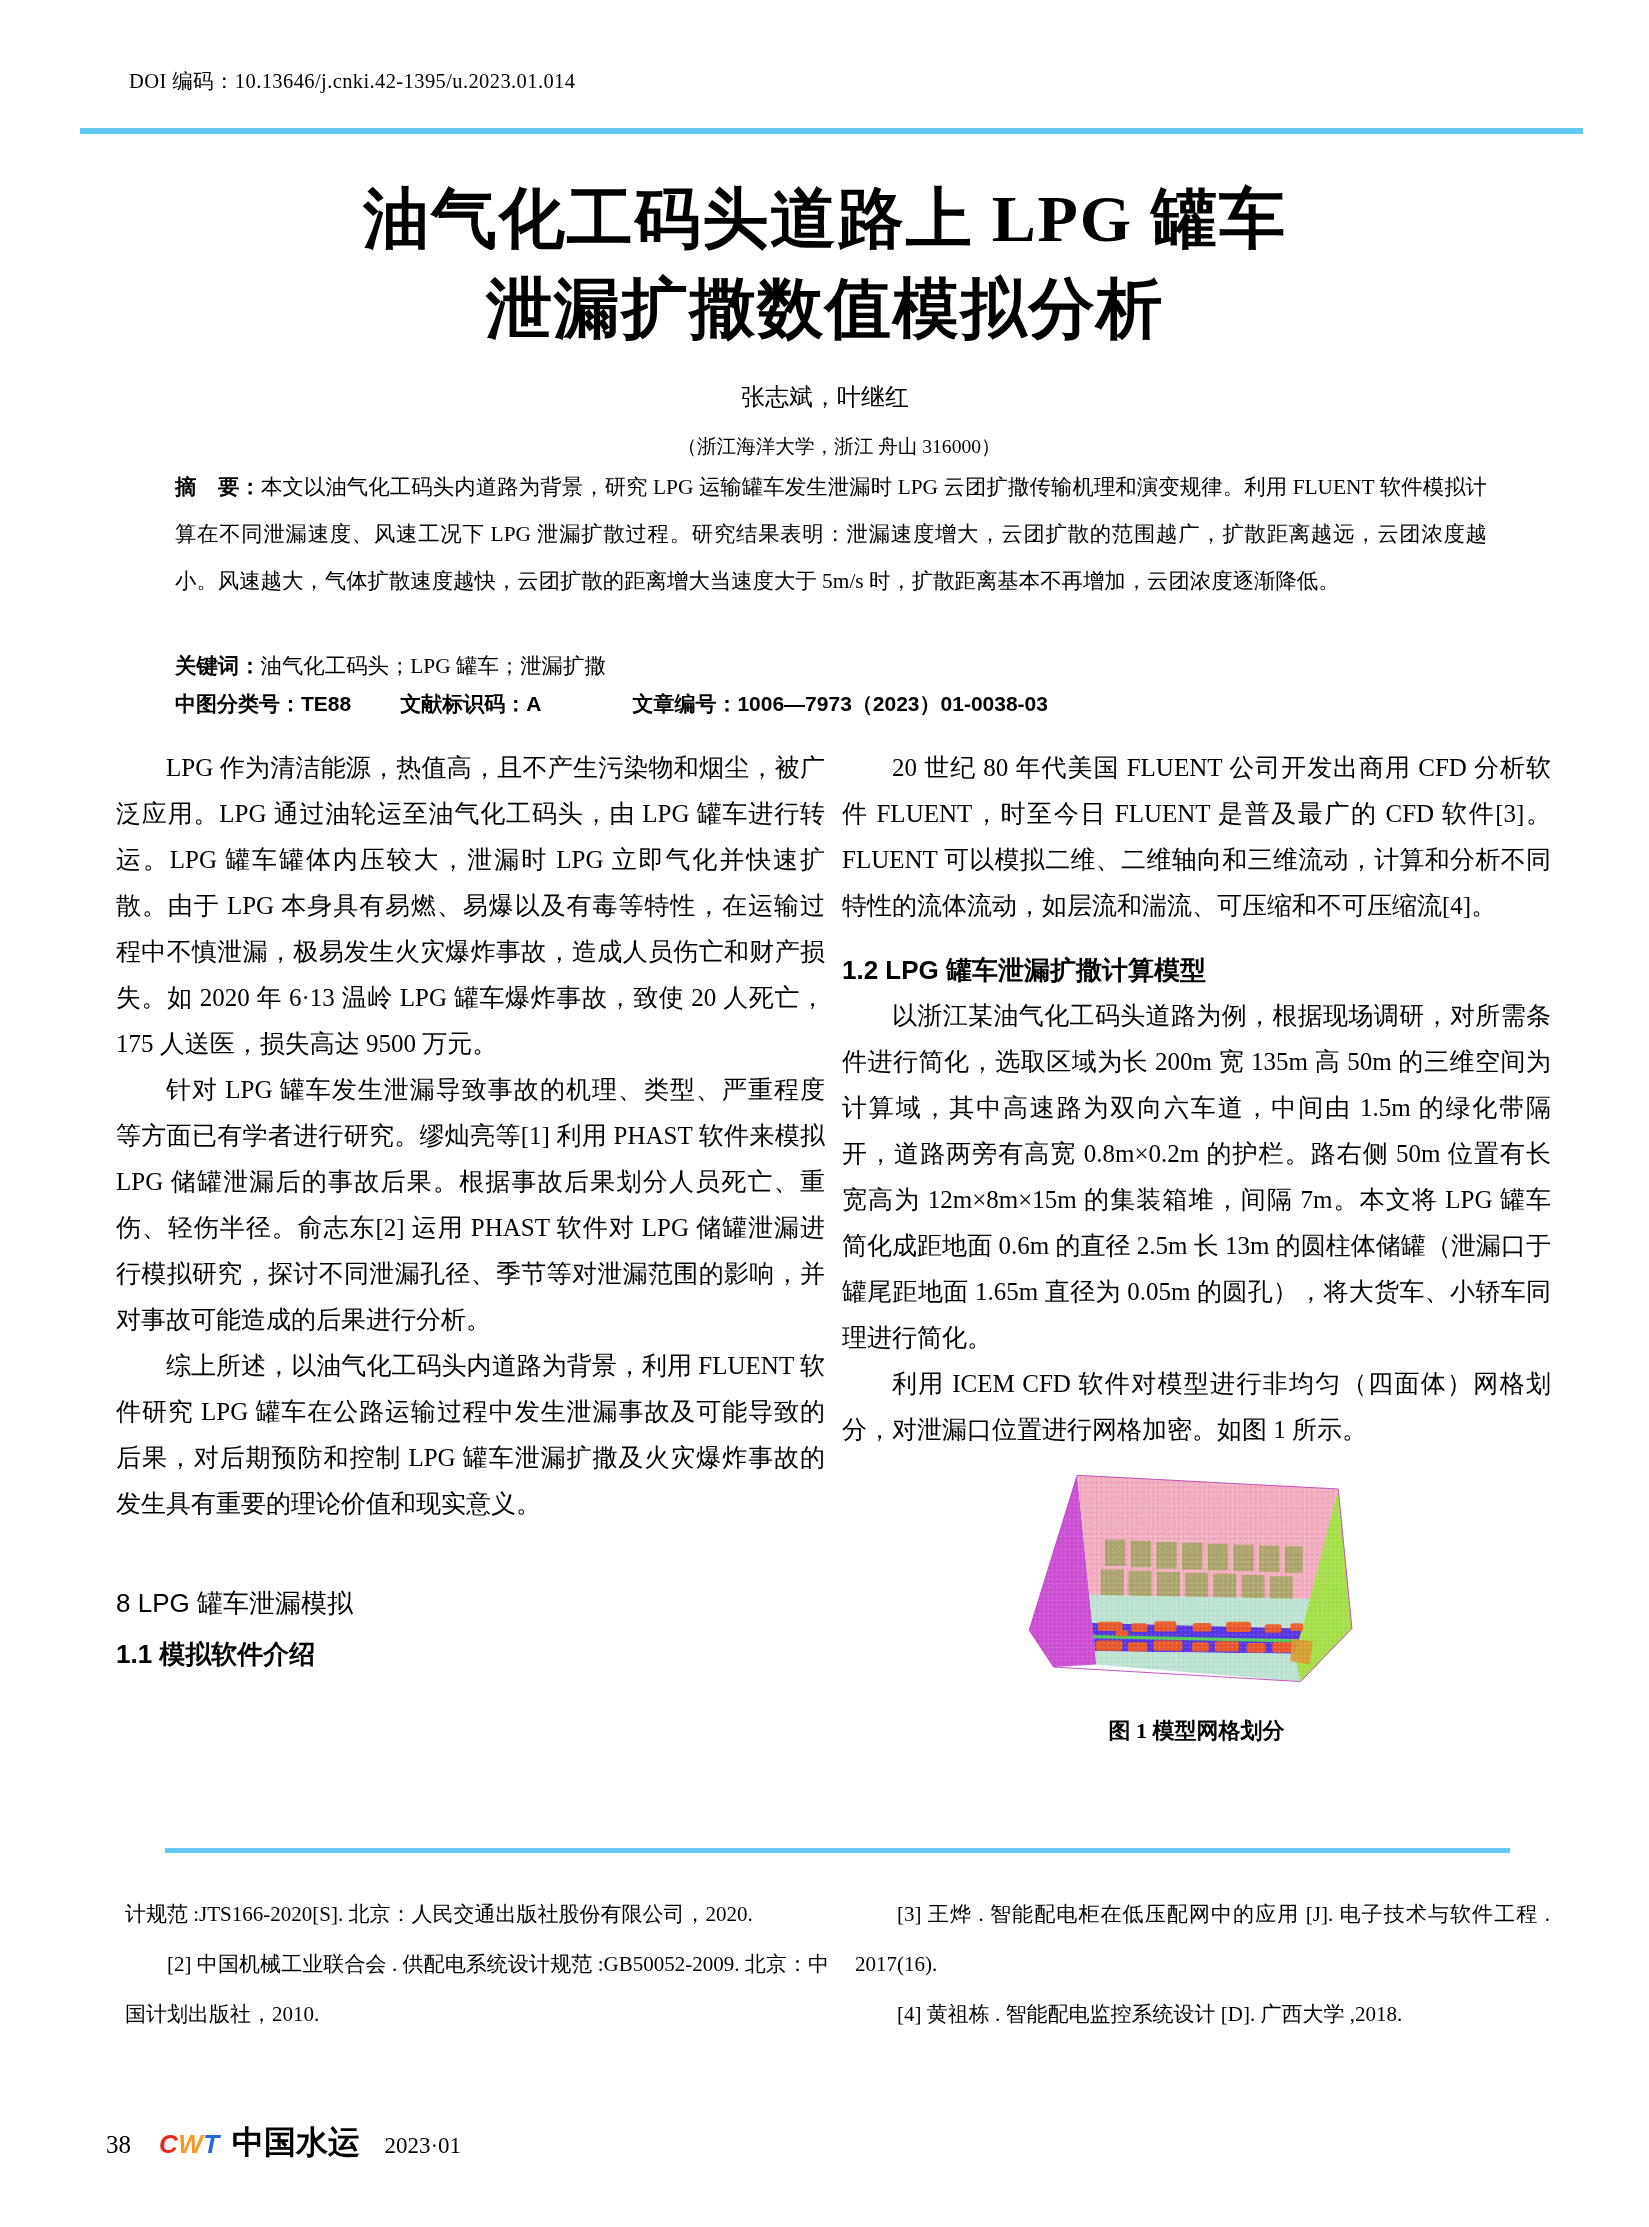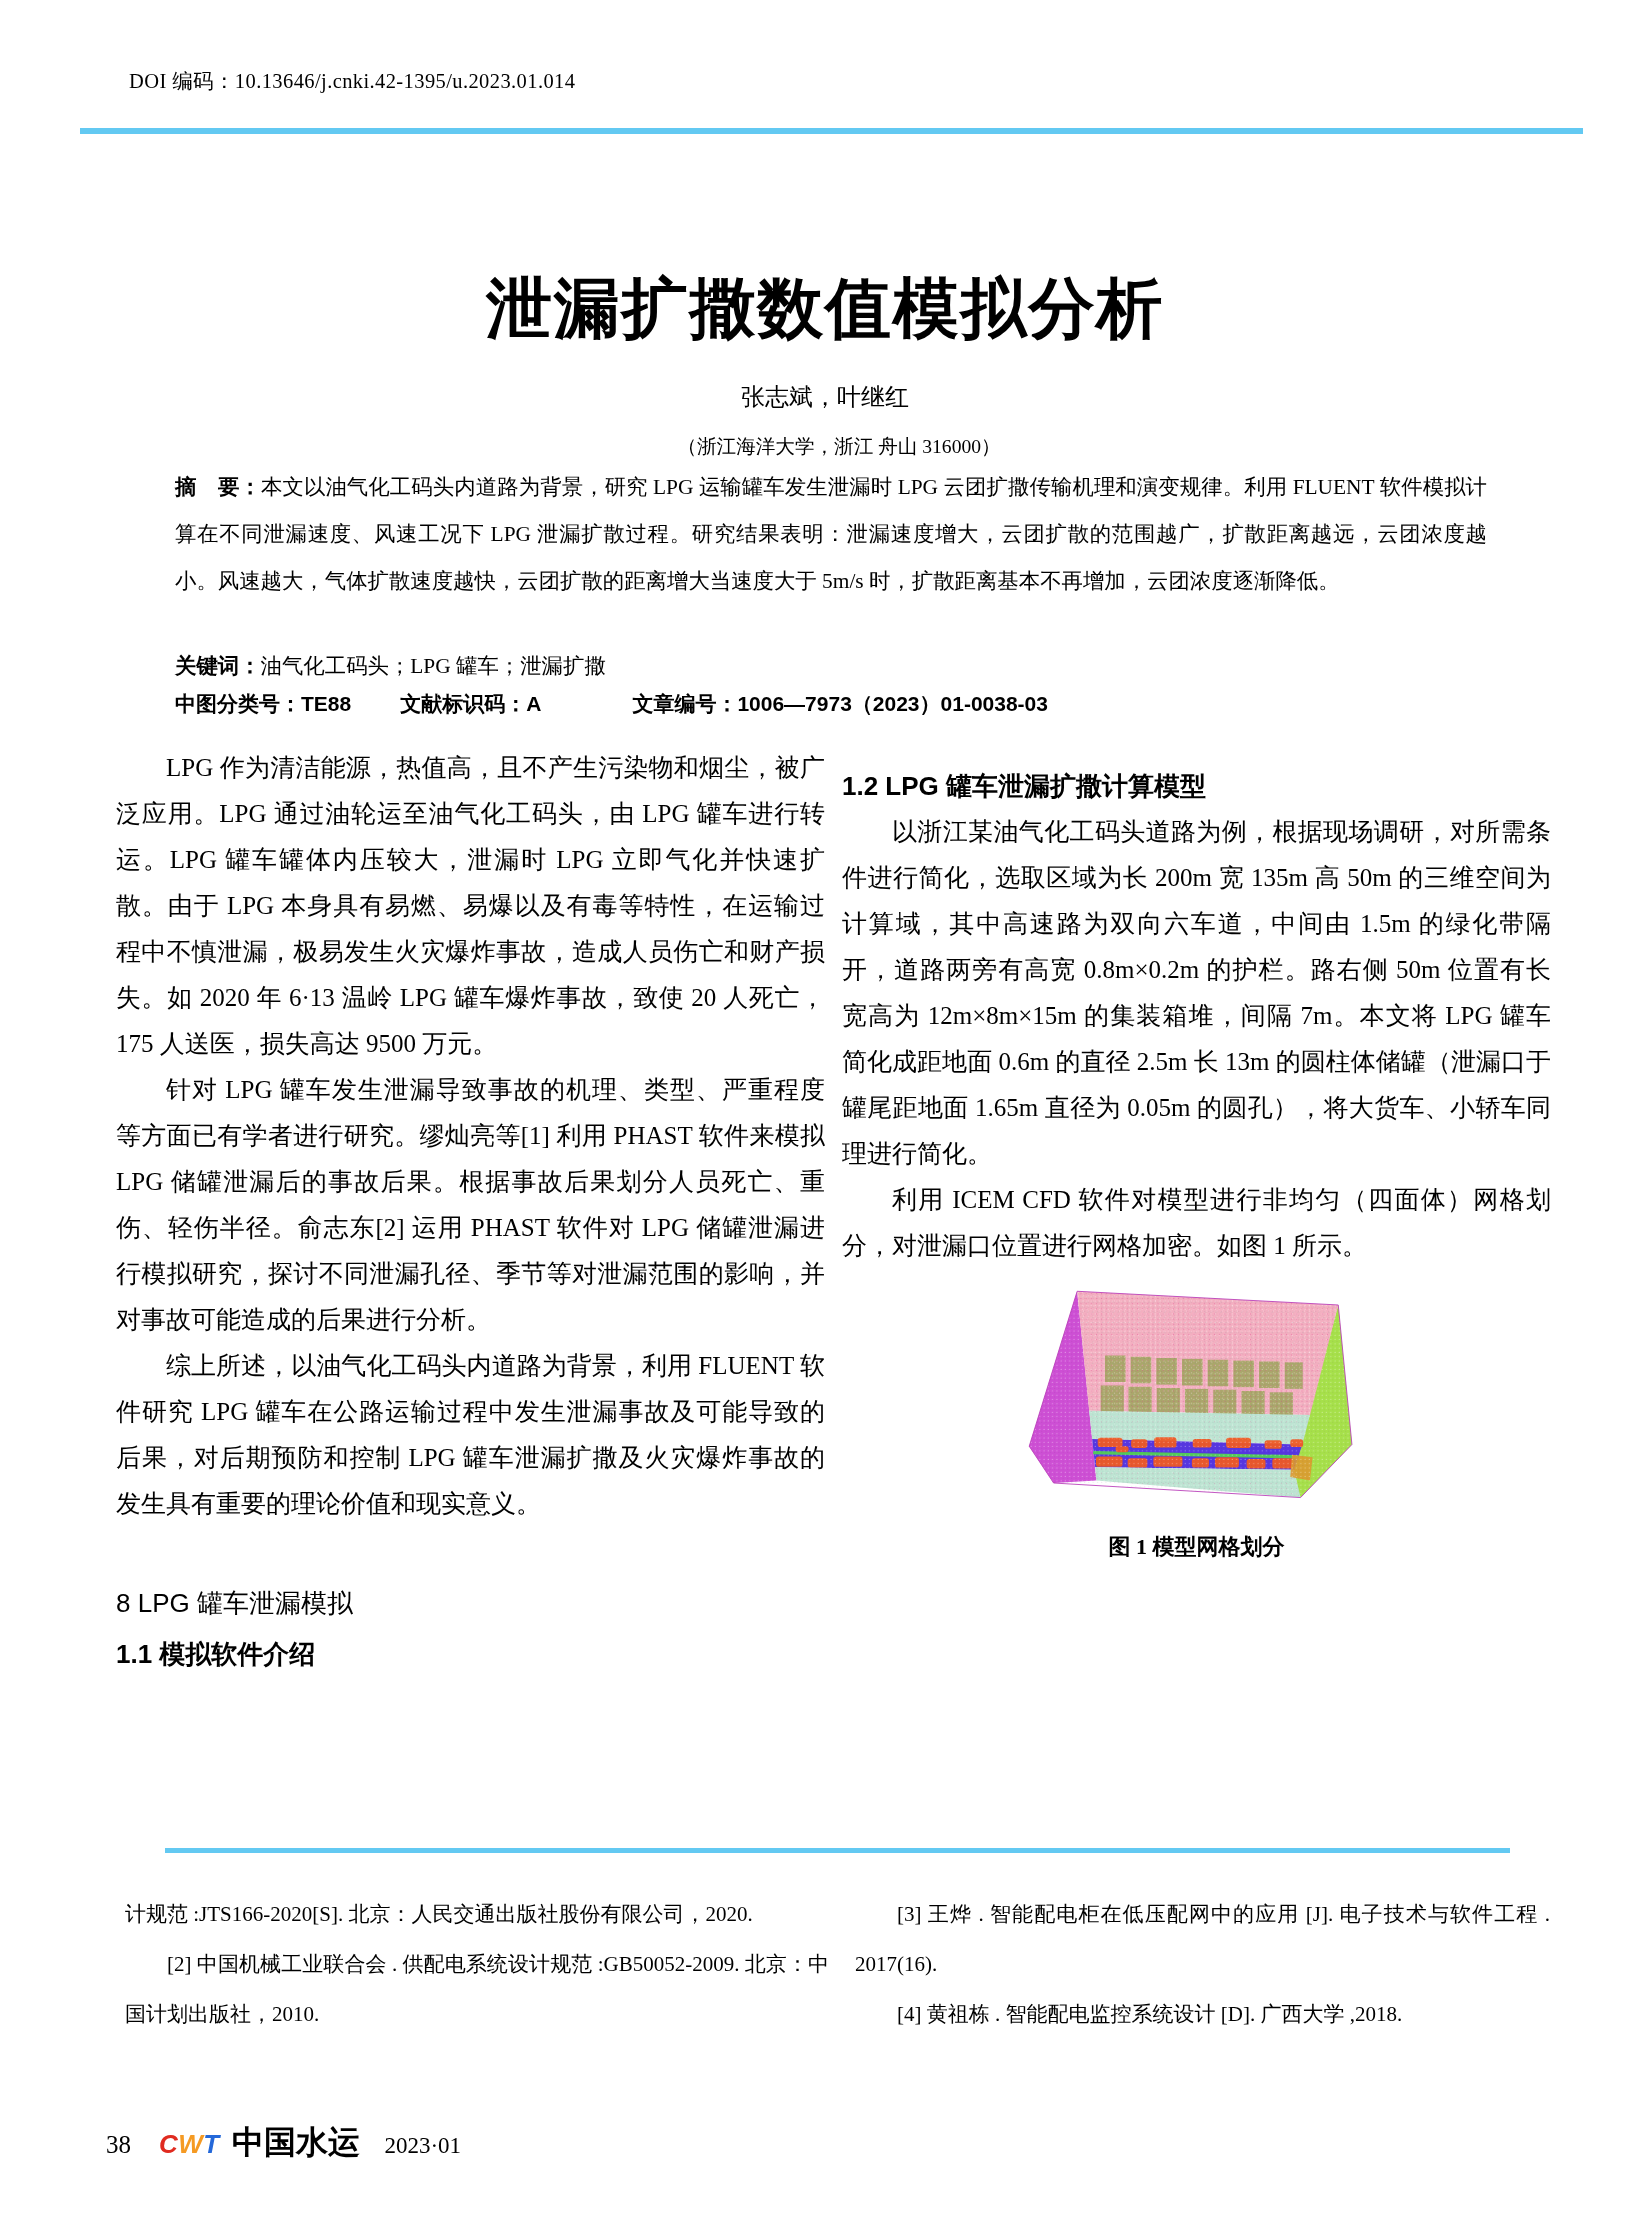--- a/index.html
+++ b/index.html
@@ -51,20 +51,21 @@
 </style>
 </head>
 <body>
 
 <div class="page">
 
   <div class="abs doi">DOI 编码：10.13646/j.cnki.42-1395/u.2023.01.014</div>
 
   <div class="abs rule rule-top"></div>
 
+  <div class="abs title">油气化工码头道路上 LPG 罐车</div>
   <div class="abs title title2">泄漏扩撒数值模拟分析</div>
 
   <div class="abs authors">张志斌，叶继红</div>
   <div class="abs affil">（浙江海洋大学，浙江 舟山 316000）</div>
 
   <div class="abs abstract">
     <span class="lbl">摘　要：</span><span>本文以油气化工码头内道路为背景，研究 LPG 运输罐车发生泄漏时 LPG 云团扩撒传输机理和演变规律。利用 FLUENT 软件模拟计算在不同泄漏速度、风速工况下 LPG 泄漏扩散过程。研究结果表明：泄漏速度增大，云团扩散的范围越广，扩散距离越远，云团浓度越小。风速越大，气体扩散速度越快，云团扩散的距离增大当速度大于 5m/s 时，扩散距离基本不再增加，云团浓度逐渐降低。</span>
   </div>
 
   <div class="abs kw">
@@ -77,20 +78,21 @@
 
   <div class="abs col col-l">
     <p>LPG 作为清洁能源，热值高，且不产生污染物和烟尘，被广泛应用。LPG 通过油轮运至油气化工码头，由 LPG 罐车进行转运。LPG 罐车罐体内压较大，泄漏时 LPG 立即气化并快速扩散。由于 LPG 本身具有易燃、易爆以及有毒等特性，在运输过程中不慎泄漏，极易发生火灾爆炸事故，造成人员伤亡和财产损失。如 2020 年 6·13 温岭 LPG 罐车爆炸事故，致使 20 人死亡，175 人送医，损失高达 9500 万元。</p>
     <p>针对 LPG 罐车发生泄漏导致事故的机理、类型、严重程度等方面已有学者进行研究。缪灿亮等[1] 利用 PHAST 软件来模拟 LPG 储罐泄漏后的事故后果。根据事故后果划分人员死亡、重伤、轻伤半径。俞志东[2] 运用 PHAST 软件对 LPG 储罐泄漏进行模拟研究，探讨不同泄漏孔径、季节等对泄漏范围的影响，并对事故可能造成的后果进行分析。</p>
     <p>综上所述，以油气化工码头内道路为背景，利用 FLUENT 软件研究 LPG 罐车在公路运输过程中发生泄漏事故及可能导致的后果，对后期预防和控制 LPG 罐车泄漏扩撒及火灾爆炸事故的发生具有重要的理论价值和现实意义。</p>
     <div class="h-kai">8 LPG 罐车泄漏模拟</div>
     <div class="h-hei">1.1 模拟软件介绍</div>
   </div>
 
   <div class="abs col col-r">
+    <p>20 世纪 80 年代美国 FLUENT 公司开发出商用 CFD 分析软件 FLUENT，时至今日 FLUENT 是普及最广的 CFD 软件[3]。FLUENT 可以模拟二维、二维轴向和三维流动，计算和分析不同特性的流体流动，如层流和湍流、可压缩和不可压缩流[4]。</p>
     <div class="h-hei-r">1.2 LPG 罐车泄漏扩撒计算模型</div>
     <p>以浙江某油气化工码头道路为例，根据现场调研，对所需条件进行简化，选取区域为长 200m 宽 135m 高 50m 的三维空间为计算域，其中高速路为双向六车道，中间由 1.5m 的绿化带隔开，道路两旁有高宽 0.8m×0.2m 的护栏。路右侧 50m 位置有长宽高为 12m×8m×15m 的集装箱堆，间隔 7m。本文将 LPG 罐车简化成距地面 0.6m 的直径 2.5m 长 13m 的圆柱体储罐（泄漏口于罐尾距地面 1.65m 直径为 0.05m 的圆孔），将大货车、小轿车同理进行简化。</p>
     <p>利用 ICEM CFD 软件对模型进行非均匀（四面体）网格划分，对泄漏口位置进行网格加密。如图 1 所示。</p>
 
     <div class="figwrap">
       <svg width="370" height="214" viewBox="0 0 860 500">
         <defs>
           <pattern id="spk" width="10" height="10" patternUnits="userSpaceOnUse">
             <circle cx="2.5" cy="2.5" r="1.2" fill="#ffffff" opacity="0.65"></circle>
             <circle cx="7.5" cy="6.5" r="1.1" fill="#5a1a5a" opacity="0.16"></circle>

